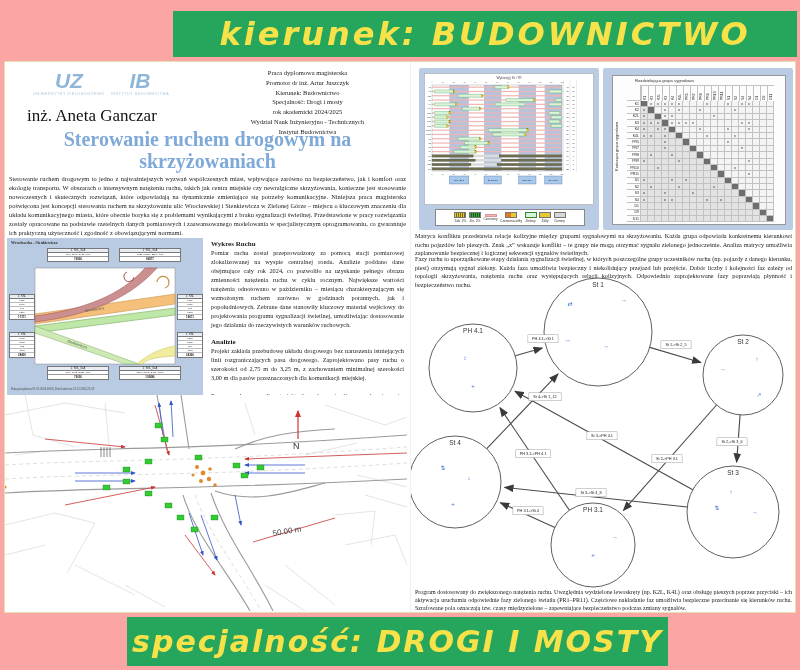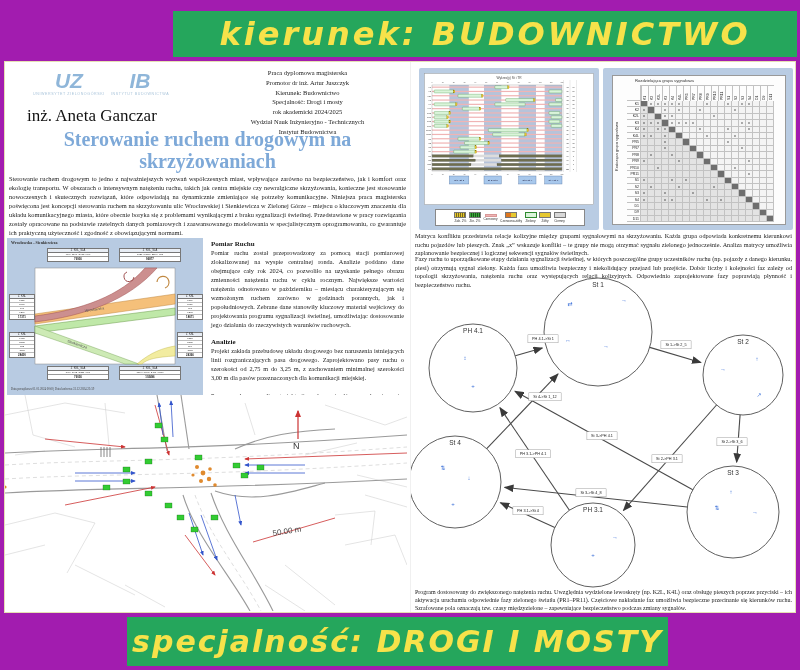--- a/index.html
+++ b/index.html
@@ -1,16 +1,16 @@
 <!DOCTYPE html>
 <html><head>
 <meta charset="utf-8">
 <style>
   html,body{margin:0;padding:0;background:#f8e87f;}
-  .page{position:relative;width:800px;height:670px;background:#a21caf;overflow:hidden;
+  .page{position:relative;width:800px;height:670px;background:#fca5a5;overflow:hidden;
         font-family:"Liberation Serif",serif;color:#1a1a1a;}
   .banner{position:absolute;background:#25a65c;display:flex;align-items:center;justify-content:center;}
   .banner span{font-family:"DejaVu Sans",sans-serif;font-style:italic;font-weight:bold;
                color:#f7e24a;white-space:nowrap;}
   .banner.top{left:173px;top:11px;width:624px;height:46px;}
   .banner.top span{font-size:32px;letter-spacing:3px;}
   .banner.bottom{left:127px;top:617px;width:541px;height:49px;}
   .banner.bottom span{font-size:30px;letter-spacing:2px;}
   .poster{position:absolute;left:5px;top:62px;width:790px;height:550px;background:#ffffff;
           box-shadow:0 0 0 1px #e6dfb4;}
@@ -178,21 +178,21 @@
             <div class="ftc">884 | 1402 | 2211 | 790</div>
             <div class="fts">76036</div>
           </div><div class="ftab" style="left: 112px; top: 128px; width: 60px;">
             <div class="fth">Z_KNL_SLA</div>
             <div class="ftc">1104 | 1961 | 2488 | 1007</div>
             <div class="fts">102496</div>
           </div></div>
 
       <div class="abs sections" id="sections">
           <div class="section">
-            <div class="sh">Pomiar Ruchu</div>
+            <div class="sh">Wykres Ruchu</div>
             <div class="sb">Pomiar ruchu został przeprowadzony za pomocą stacji pomiarowej zlokalizowanej na wyspie centralnej ronda. Analizie poddano dane obejmujące cały rok 2024, co pozwoliło na uzyskanie pełnego obrazu zmienności natężenia ruchu w cyklu rocznym. Największe wartości natężenia odnotowano w październiku – miesiącu charakteryzującym się wzmożonym ruchem zarówno w godzinach porannych, jak i popołudniowych. Zebrane dane stanowiły kluczowy materiał wejściowy do projektowania programu sygnalizacji świetlnej, umożliwiając dostosowanie jego działania do rzeczywistych warunków ruchowych.</div>
           </div>
           <div class="section">
             <div class="sh">Analizie</div>
             <div class="sb">Projekt zakłada przebudowę układu drogowego bez naruszenia istniejących linii rozgraniczających pasa drogowego. Zaprojektowano pasy ruchu o szerokości od 2,75 m do 3,25 m, z zachowaniem minimalnej szerokości 3,00 m dla pasów przeznaczonych dla komunikacji miejskiej.</div>
           </div>
           <div class="section">
             <div class="sb">Przeprowadzono analizę trajektorii ruchu pojazdów na skrzyżowaniu. Zidentyfikowano potencjalne punkty kolizji między różnymi kierunkami ruchu. Wyniki pozwalają ocenić bezpieczeństwo układu i zaplanować skuteczne sterowanie sygnalizacją świetlną.</div>
           </div>
         </div>

